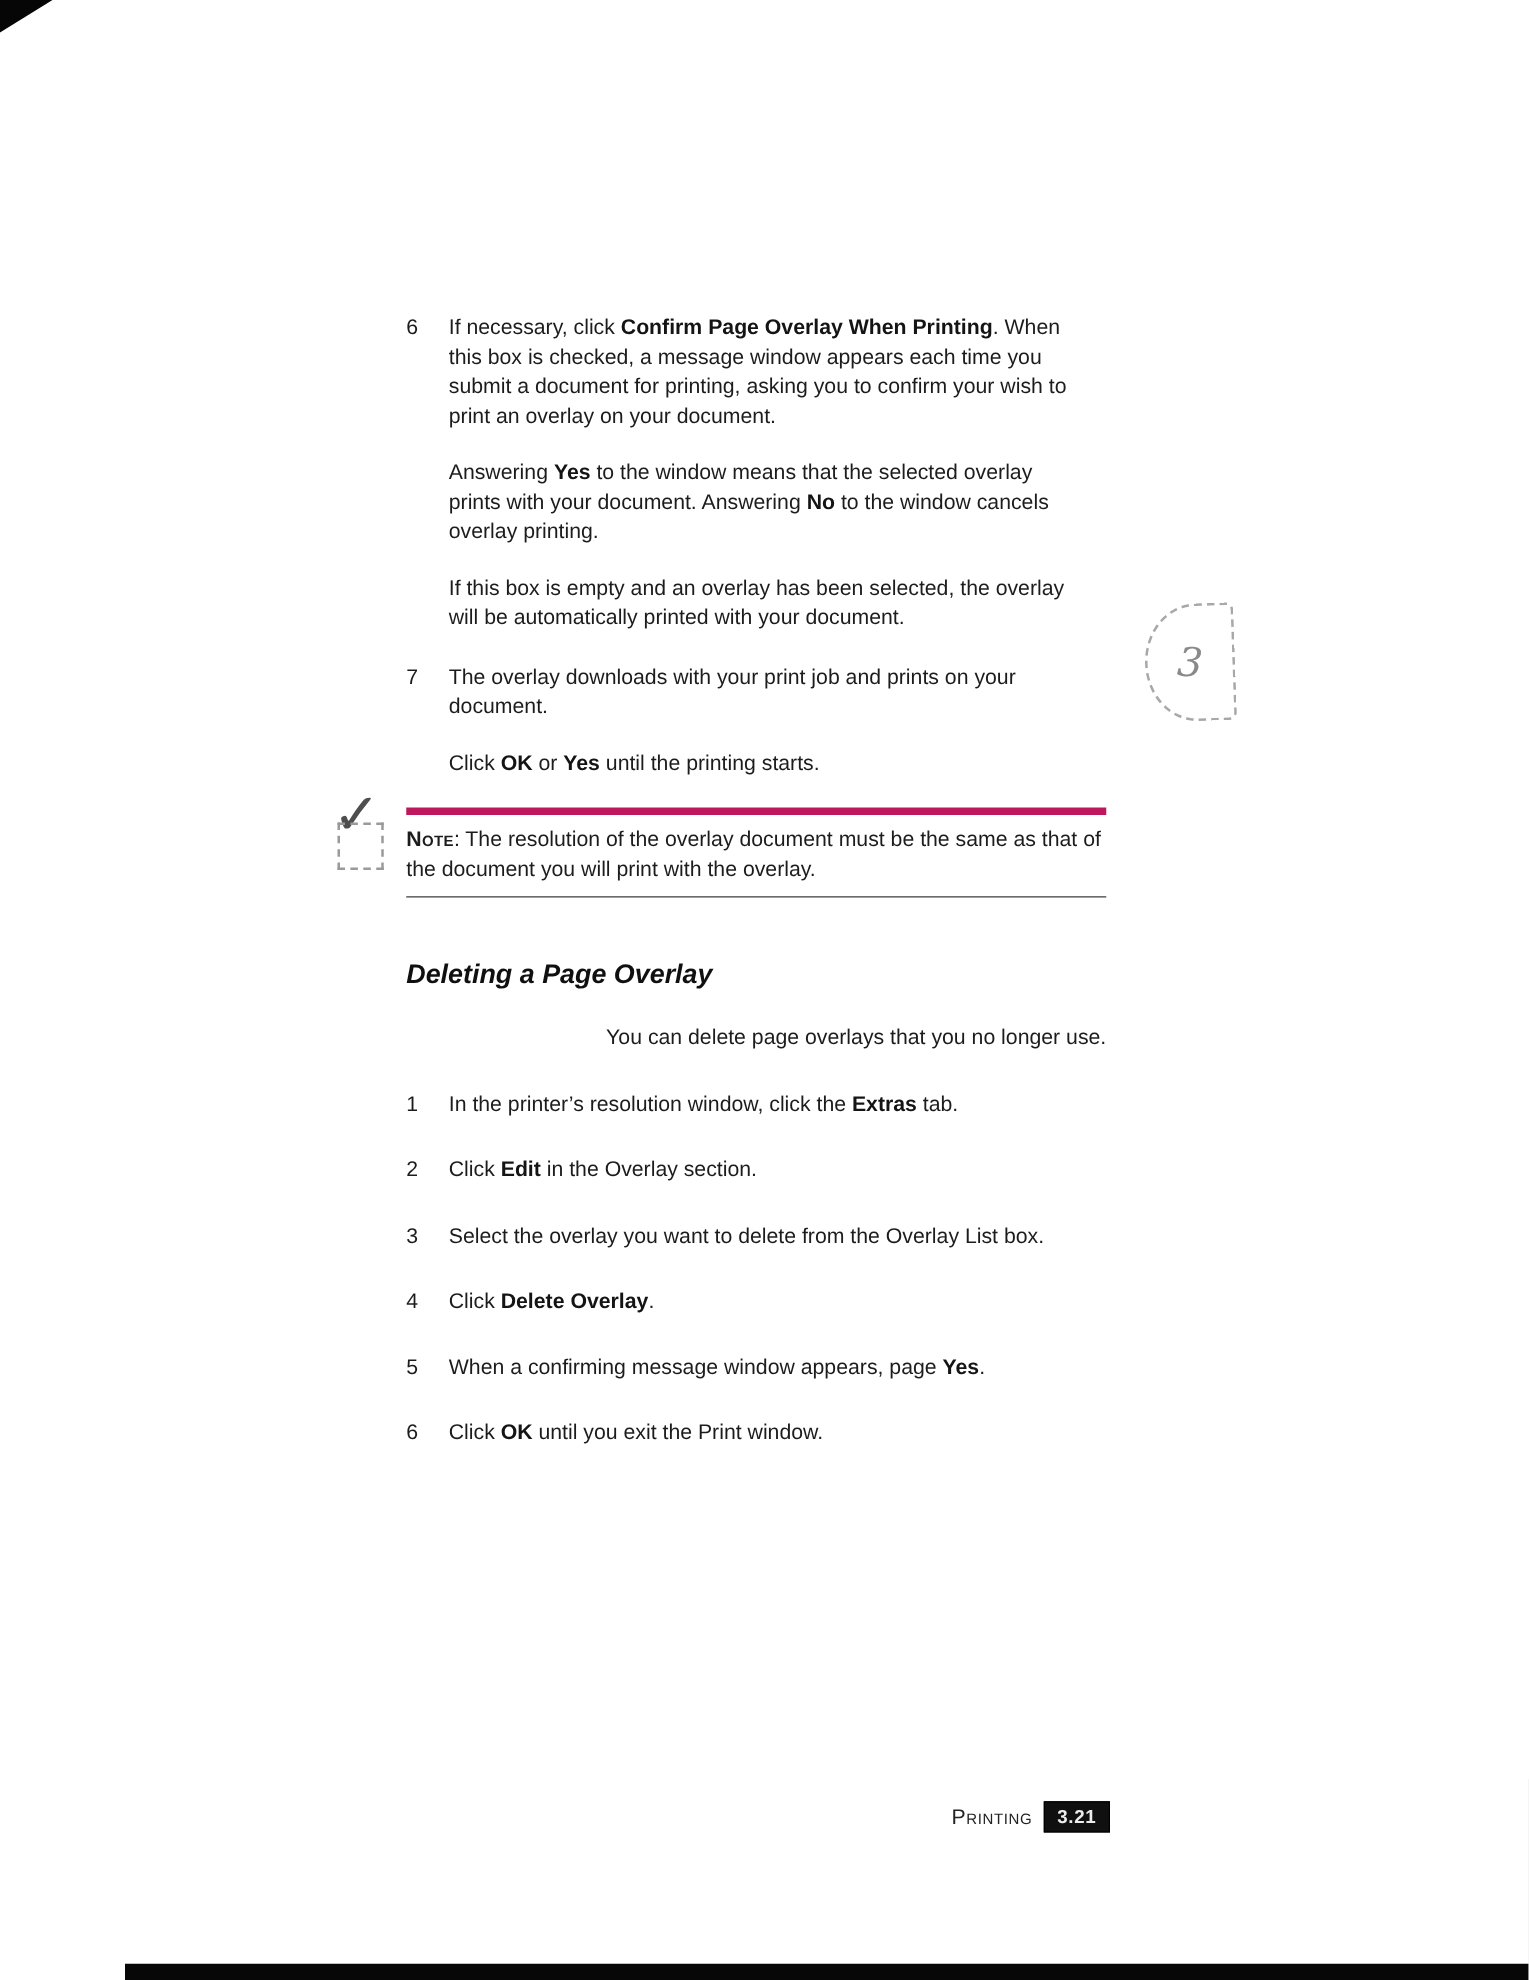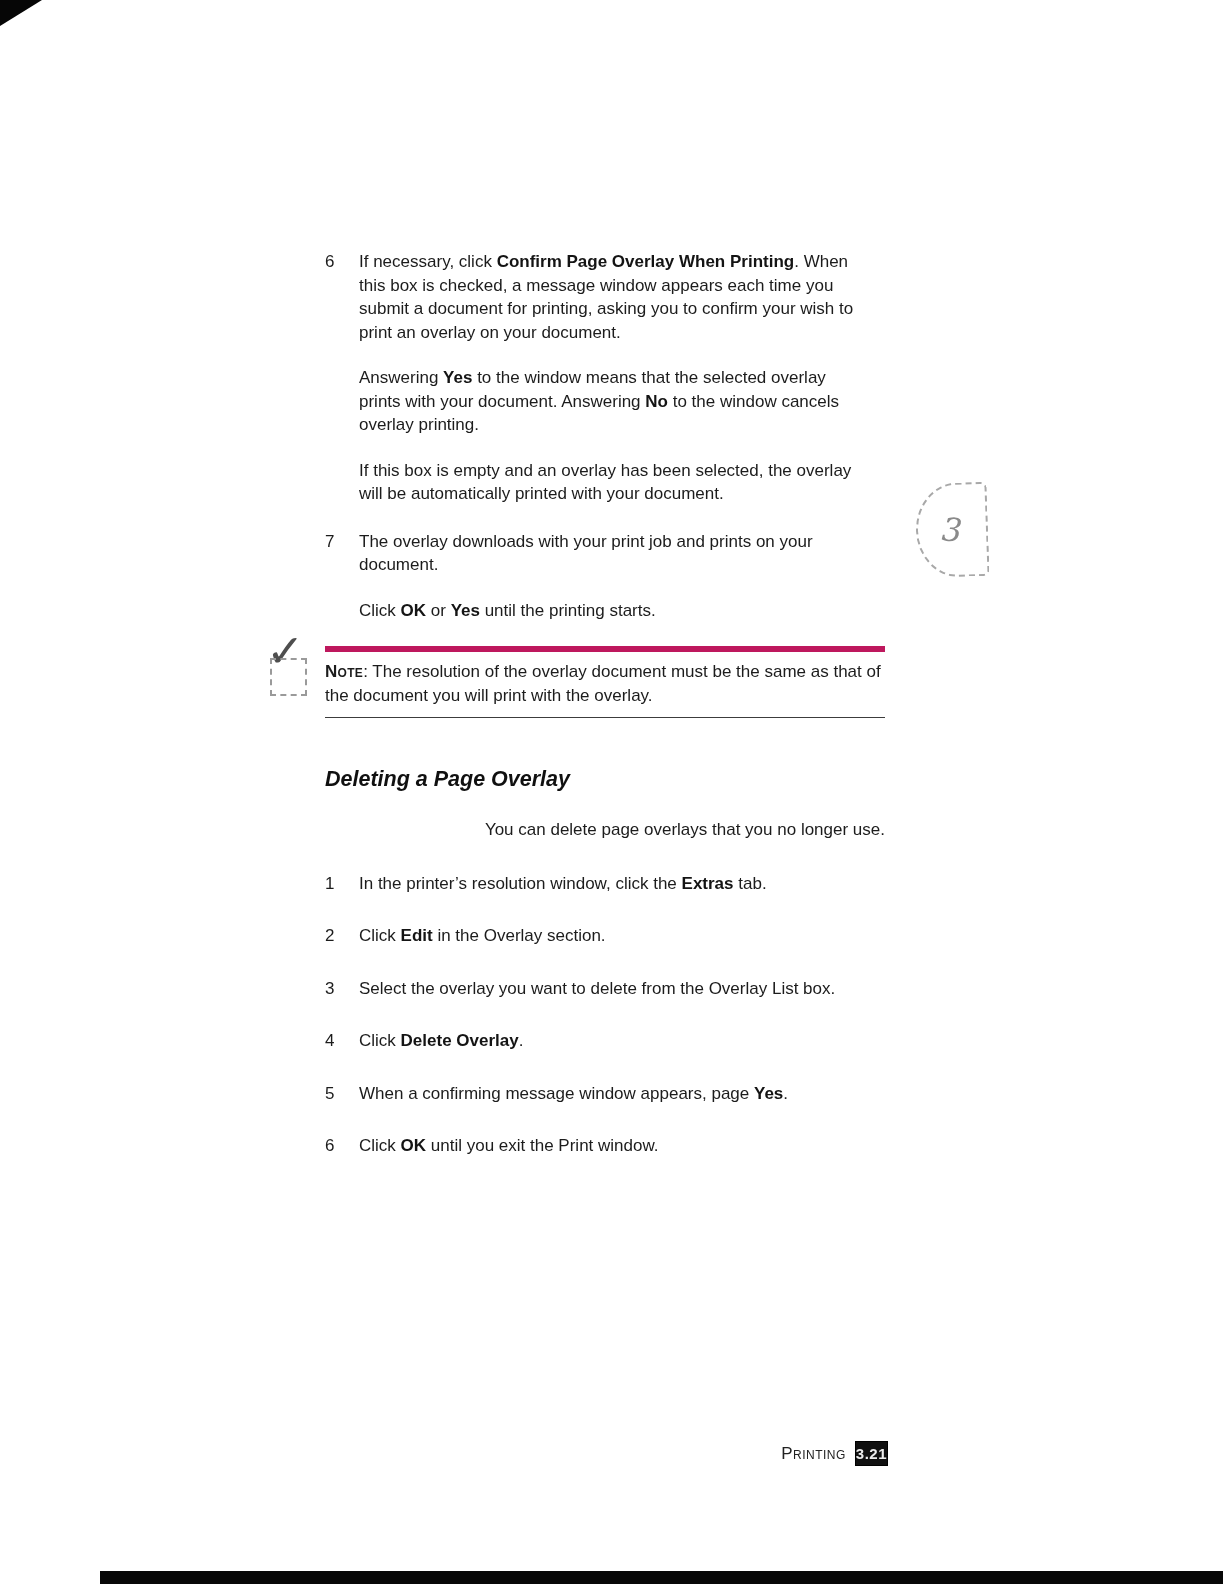--- a/index.html
+++ b/index.html
@@ -84,21 +84,21 @@
   .footer {
     position: absolute; top: 1441px; right: 335px;
     display: flex; align-items: center; gap: 9px;
   }
   .footer-label {
     font-variant: small-caps; font-size: 17px; letter-spacing: 0.5px; color: #222;
   }
   .page-badge {
     background: #101010; color: #ececec;
     font-size: 15px; font-weight: bold;
-    padding: 3px 0; border: 1px solid #000;
+    padding: 3px 10px; border: 1px solid #000;
     letter-spacing: 0.5px;
   }
 </style>
 </head>
 <body>
 
 <div class="page">
 
   <div class="corner-artifact"></div>
 

